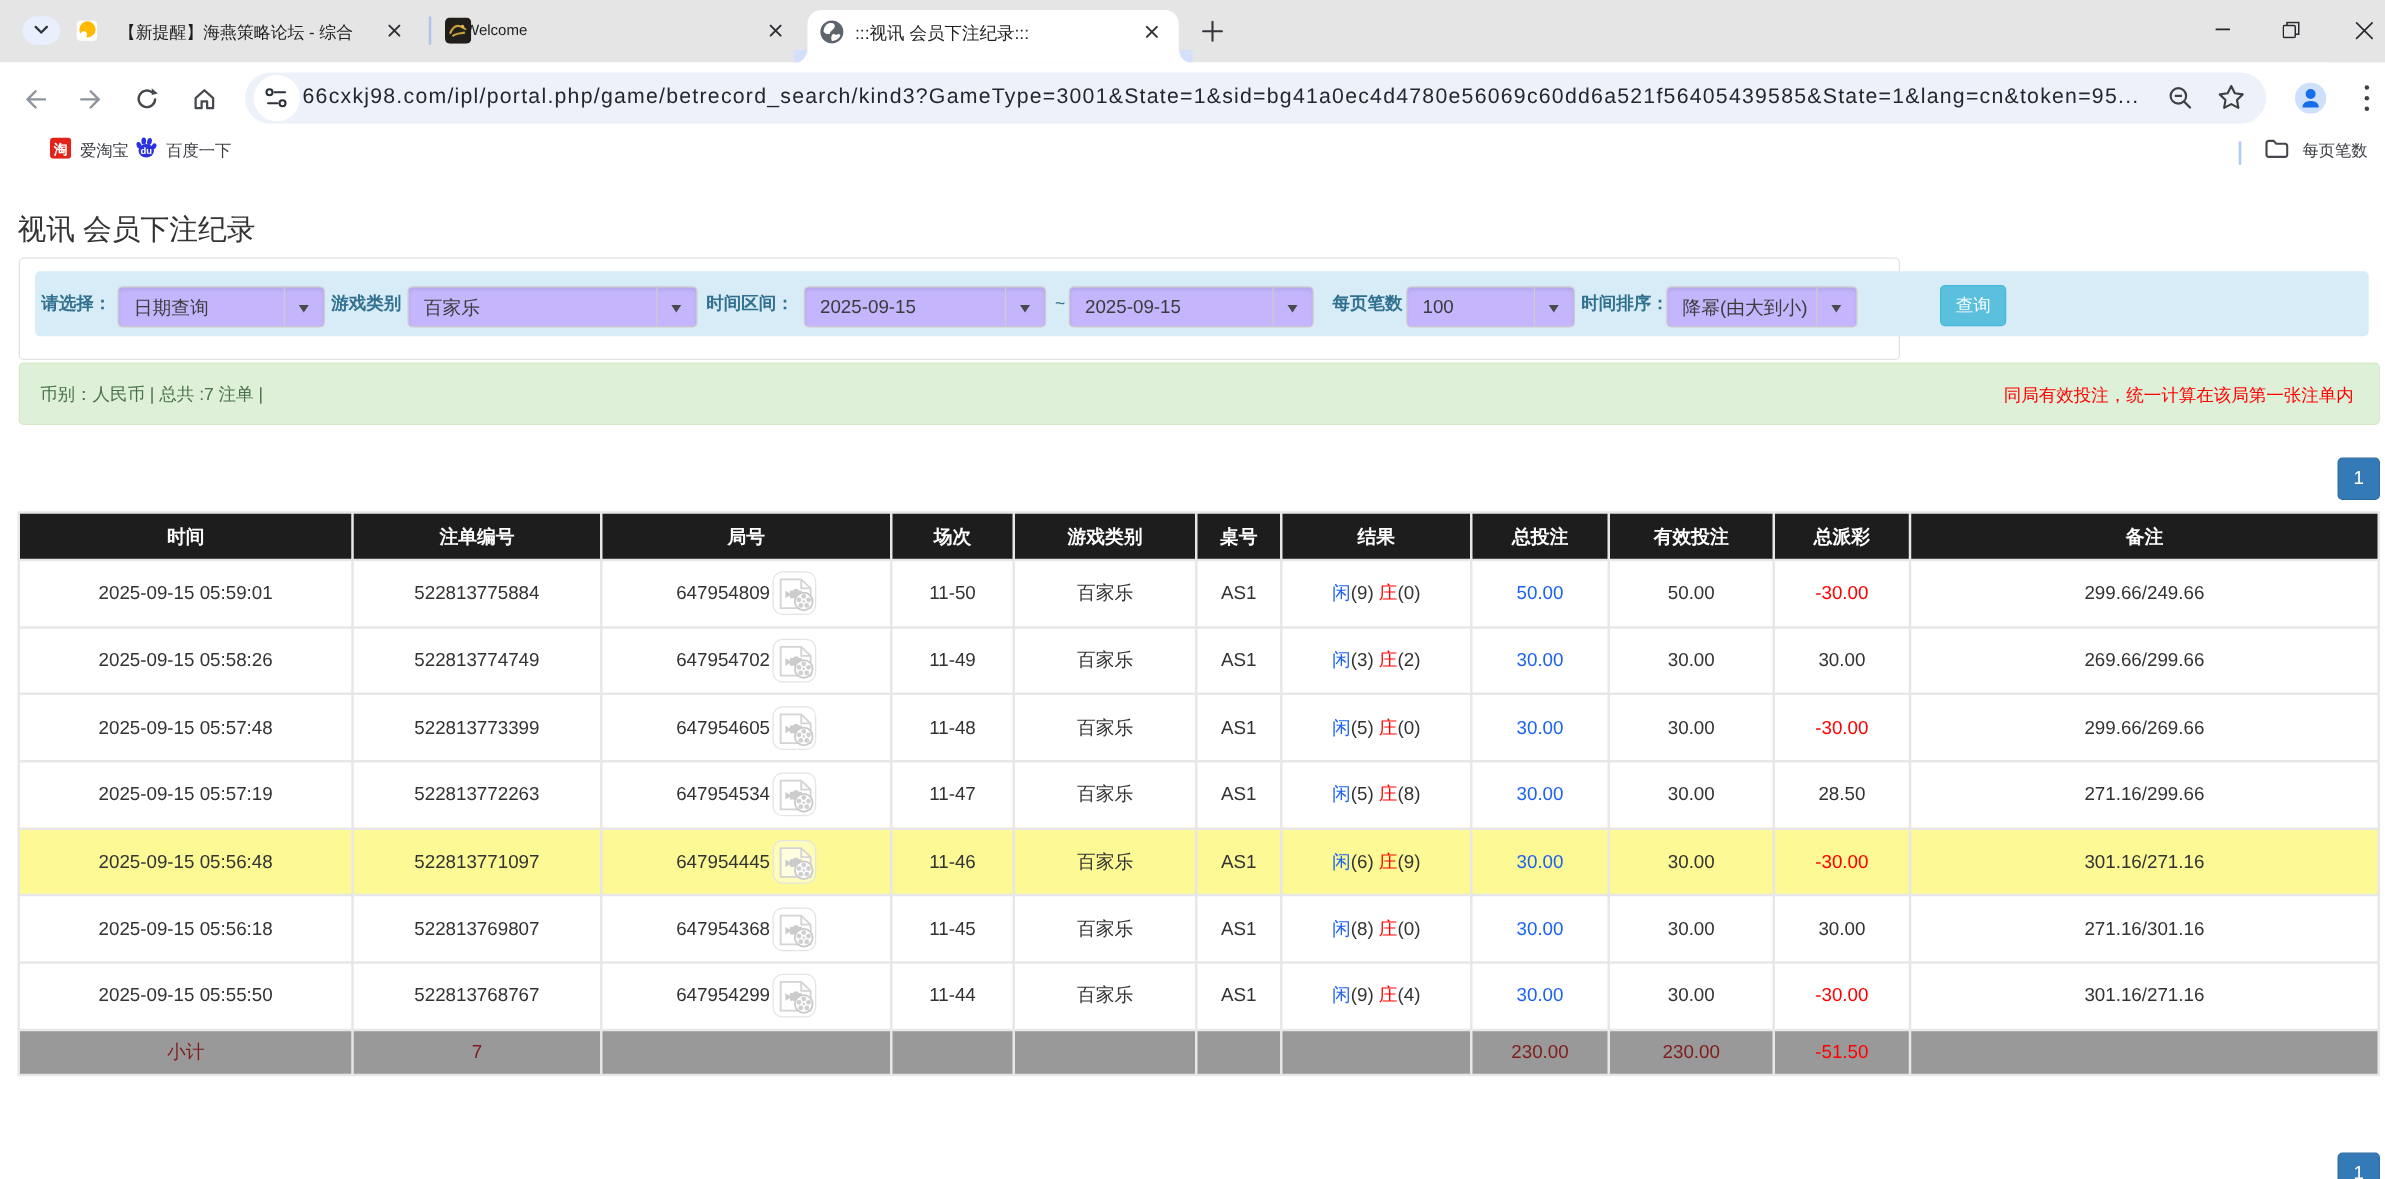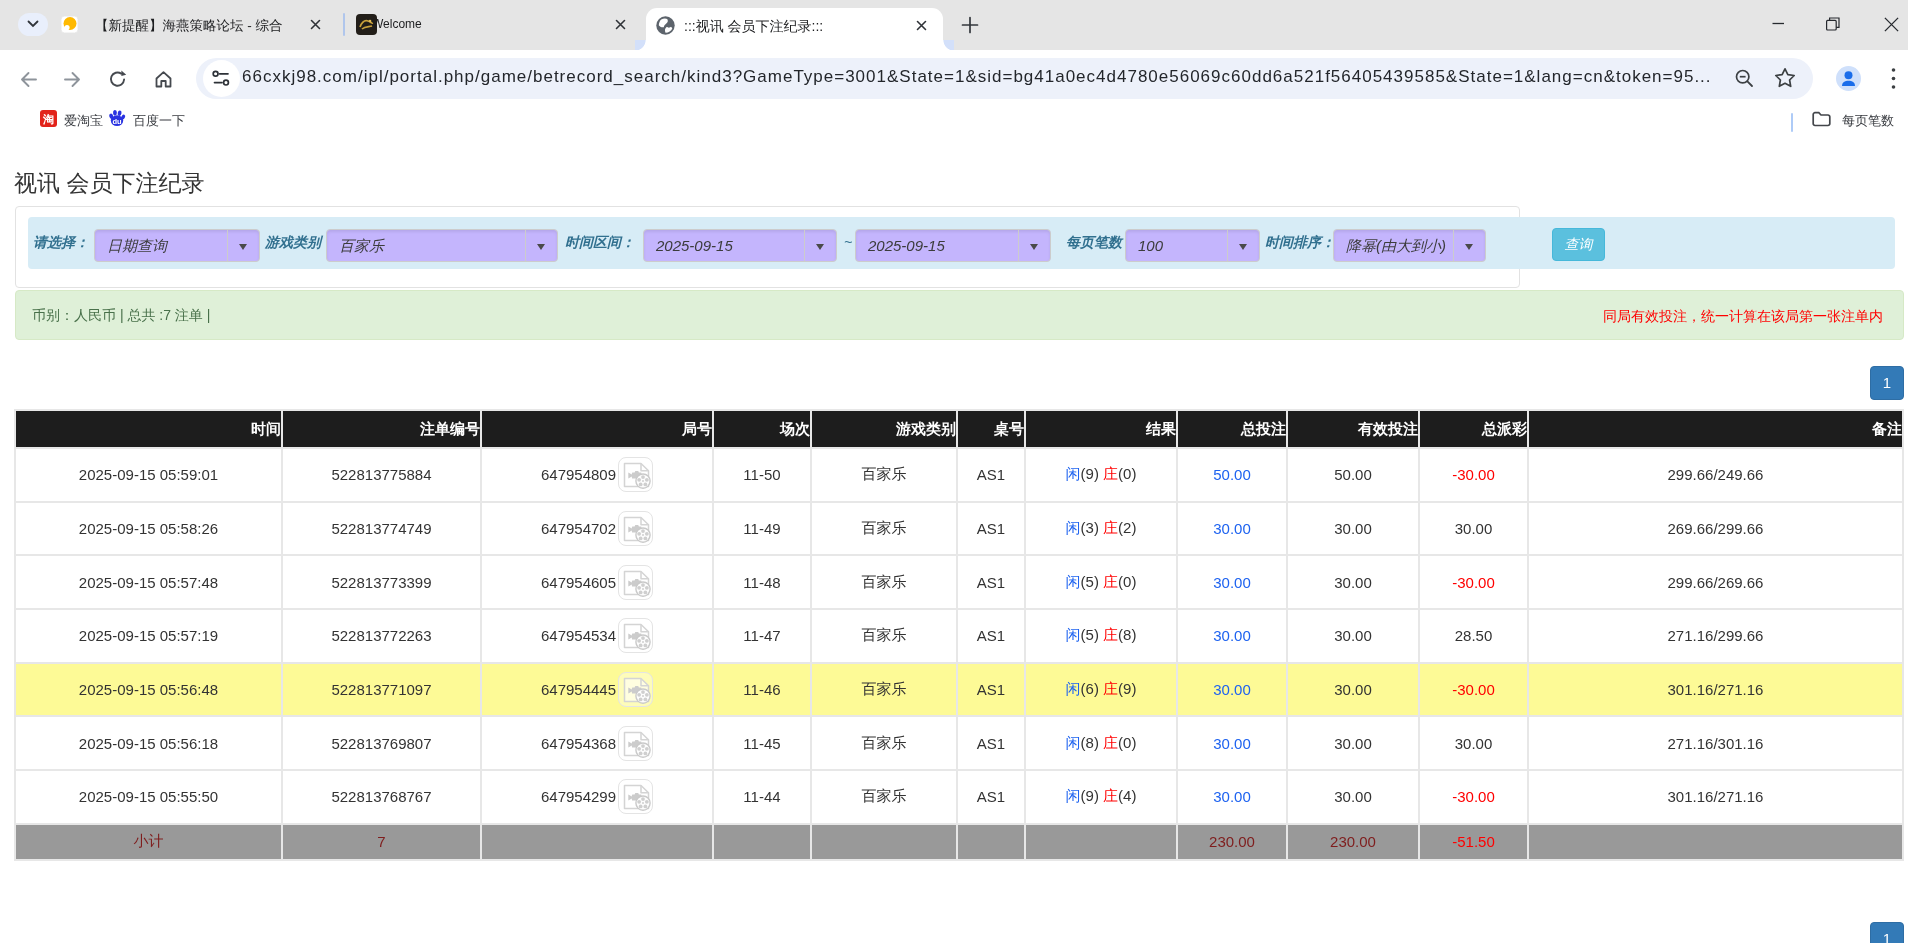--- a/index.html
+++ b/index.html
@@ -21,38 +21,38 @@
 #toolbar { position:absolute; left:0; top:50px; width:1863px; height:49px; background:#fff; }
 #pill { position:absolute; left:196px; top:8px; width:1617px; height:41px; border-radius:20.5px; background:#edf1fa; }
 #tunecirc { position:absolute; left:7px; top:2px; width:37px; height:37px; border-radius:50%; background:#fff; }
 #urltext { position:absolute; left:46px; top:9px; font-size:17px; color:#23262b; white-space:nowrap; letter-spacing:1px; }
 #bookmarks { position:absolute; left:0; top:99px; width:1908px; height:47px; background:#fff; }
 .bmtext { position:absolute; top:13px; font-size:13px; color:#383b40; }
 #wbtns svg { position:absolute; }
 
 
 #ptitle { position:absolute; left:14px; top:168px; font-size:23px; color:#333; }
-#filterbox { position:absolute; left:15px; top:206px; width:1505px; height:82px; background:#fff; border:1px solid #e2e2e2; border-radius:4px;font-style:italic; }
+#filterbox { position:absolute; left:15px; top:206px; width:1505px; height:82px; background:#fff; border:1px solid #e2e2e2; border-radius:4px; }
 #filterbar { position:absolute; left:12px; top:10px; width:1867px; height:52px; background:#d7ecf6; border-radius:4px; }
 .flabel { position:absolute; top:17px; font-size:14px; font-weight:bold; color:#31708f; white-space:nowrap; }
 .sel { position:absolute; top:12px; height:33px; background:#c4b5fd; border:1px solid #ccc; border-radius:4px; box-shadow:inset 0 2px 3px rgba(0,0,0,0.08); }
 .sel .txt { position:absolute; left:12px; top:7px; font-size:15px; color:#3c3c3c; white-space:nowrap; }
 .sel .arr { position:absolute; right:0; top:0; bottom:0; width:32px; border-left:1px solid #ccc; }
 .sel .tri { position:absolute; right:12px; top:14px; width:0; height:0; border-left:4.5px solid transparent; border-right:4.5px solid transparent; border-top:6px solid #4a4a4a; }
 #qbtn { position:absolute; left:1524px; top:11px; width:53px; height:33px; background:#5bc0de; border:1px solid #46b8da; border-radius:4px; color:#fff; font-size:14px; text-align:center; line-height:31px; }
 #greenbar { position:absolute; left:15px; top:290px; width:1889px; height:50px; background:#dff0d8; border:1px solid #d6e9c6; border-radius:4px; }
 #greenbar .lt { position:absolute; left:16px; top:16px; font-size:14px; color:#48704a; }
 #greenbar .rt { position:absolute; right:20px; top:17px; font-size:14px; color:#f00; }
 .pag { position:absolute; width:34px; height:34px; background:#337ab7; border:1px solid #2e6da4; border-radius:4px; color:#fff; font-size:15px; text-align:center; line-height:32px; }
 #pagtop { left:1870px; top:366px; }
 #pagbot { left:1870px; top:922px; }
 
 
 #btable { position:absolute; left:14px; top:409px; width:1890px; border-spacing:2px; border-collapse:separate; background:#e7e7e7; table-layout:fixed; }
-#btable th { background:#1d1d1d; color:#fff; font-size:15px; font-weight:bold; height:36px; text-align:right; }
+#btable th { background:#1d1d1d; color:#fff; font-size:15px; font-weight:bold; height:36px; text-align:center; }
 #btable td { background:#fff; color:#333; font-size:15px; height:51.7px; text-align:center; vertical-align:middle; white-space:nowrap; }
 #btable tr.hl td { background:#fdfa96; }
 #btable tr.sum td { background:#999; color:#7f1d1d; height:34px; }
 .blu { color:#1e63f0; }
 .red, #btable td.red { color:#f00; }
 a.amt { color:#1e63f0; text-decoration:none; }
 .vbtn { display:inline-block; width:35px; height:35px; border:1.5px solid #e4e4e4; border-radius:8px; vertical-align:middle; margin-left:2px; background:rgba(255,255,255,0.35); }
 .gnum { display:inline-block; vertical-align:middle; }
 </style>
 </head>

